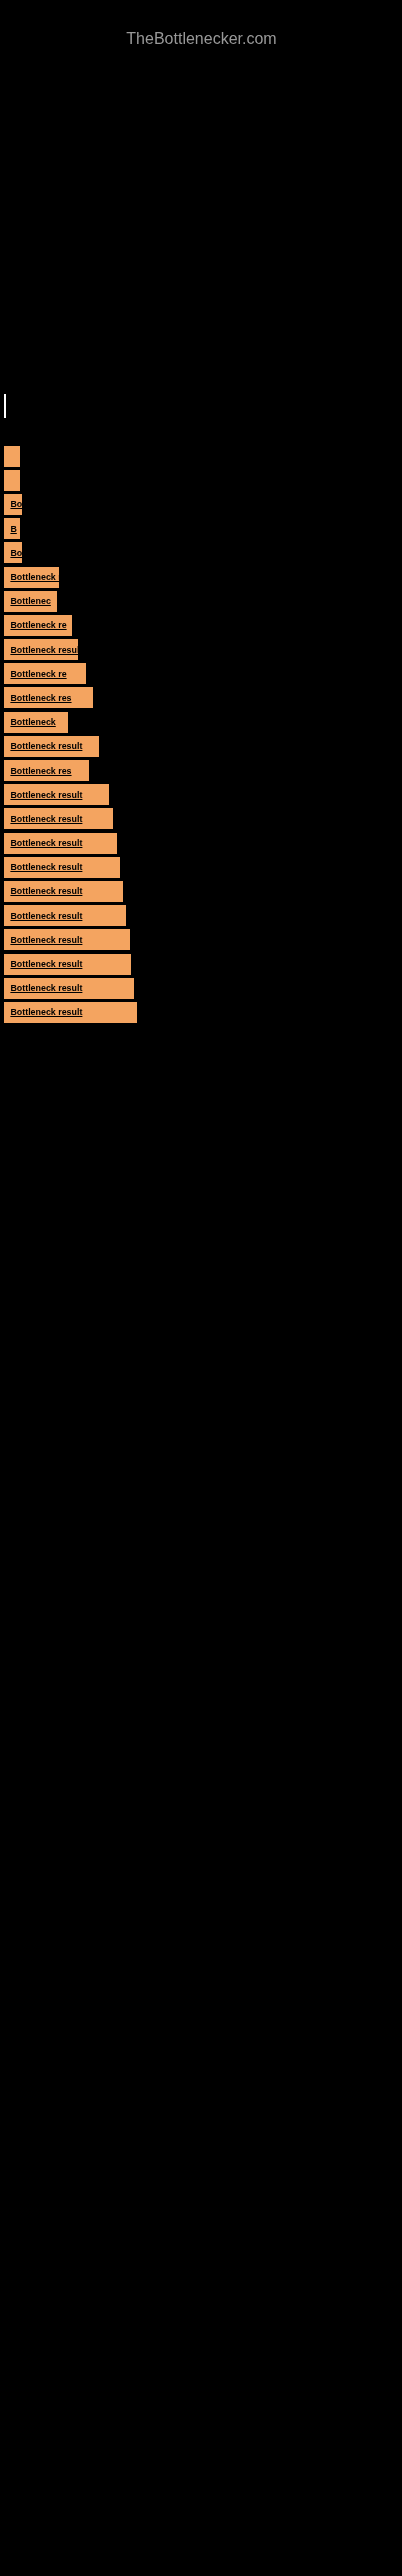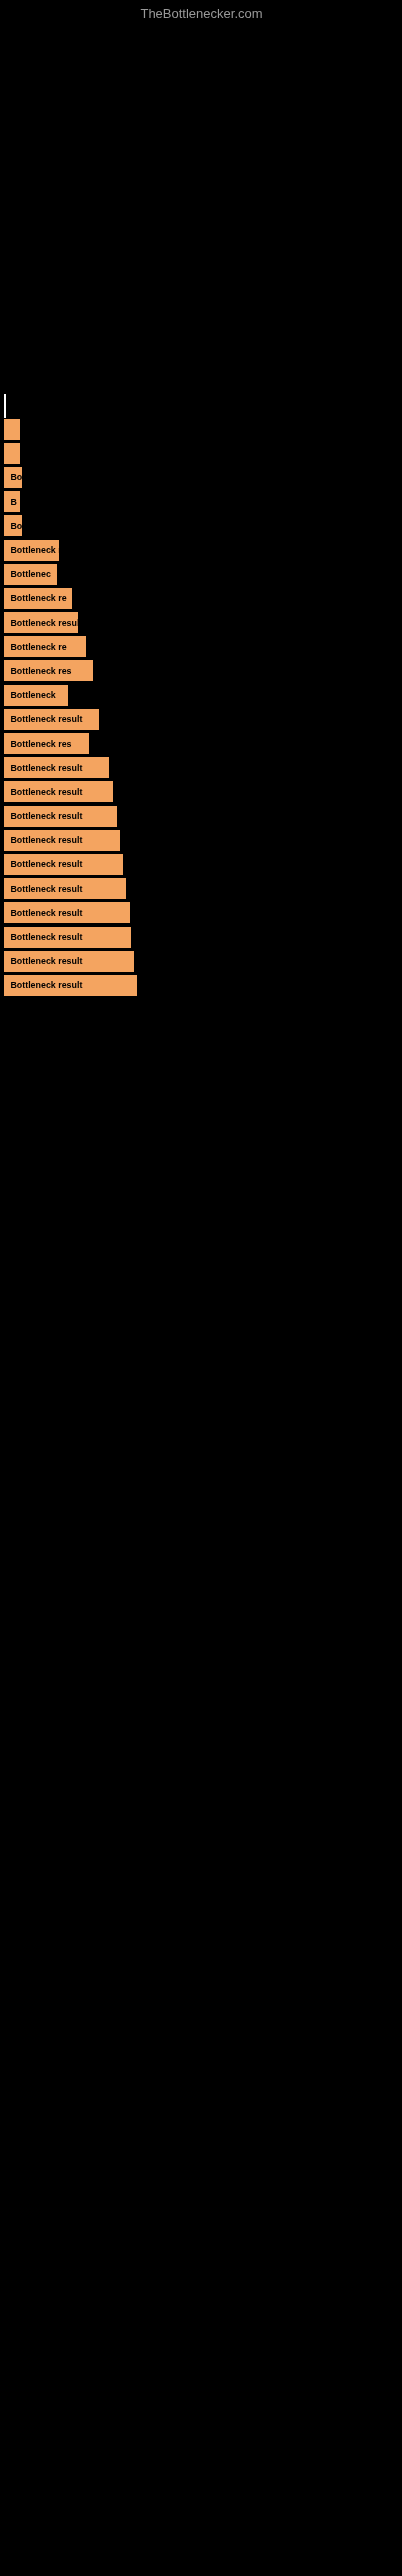--- a/index.html
+++ b/index.html
@@ -11,41 +11,43 @@
     body {
       background-color: #000000;
       width: 403px;
       min-height: 2576px;
       font-family: Arial, sans-serif;
       position: relative;
     }
 
     .site-title {
       color: #999999;
-      font-size: 13px;
+      font-size: 16px;
       text-align: center;
       padding-top: 6.4px;
       padding-bottom: 3.2px;
+      margin-top: 24px;
     }
 
     .chart-area {
       width: 100%;
       height: 386px;
       background-color: #000000;
       position: relative;
     }
 
     .results-list {
       padding: 8px 4px;
     }
 
     .result-row {
       margin-bottom: 3.2px;
       display: flex;
       align-items: center;
+      text-decoration: underline;
     }
 
     .result-bar {
       background-color: #F4A460;
       height: 21px;
       display: flex;
       align-items: center;
       padding: 0 6.4px;
       white-space: nowrap;
       overflow: hidden;

